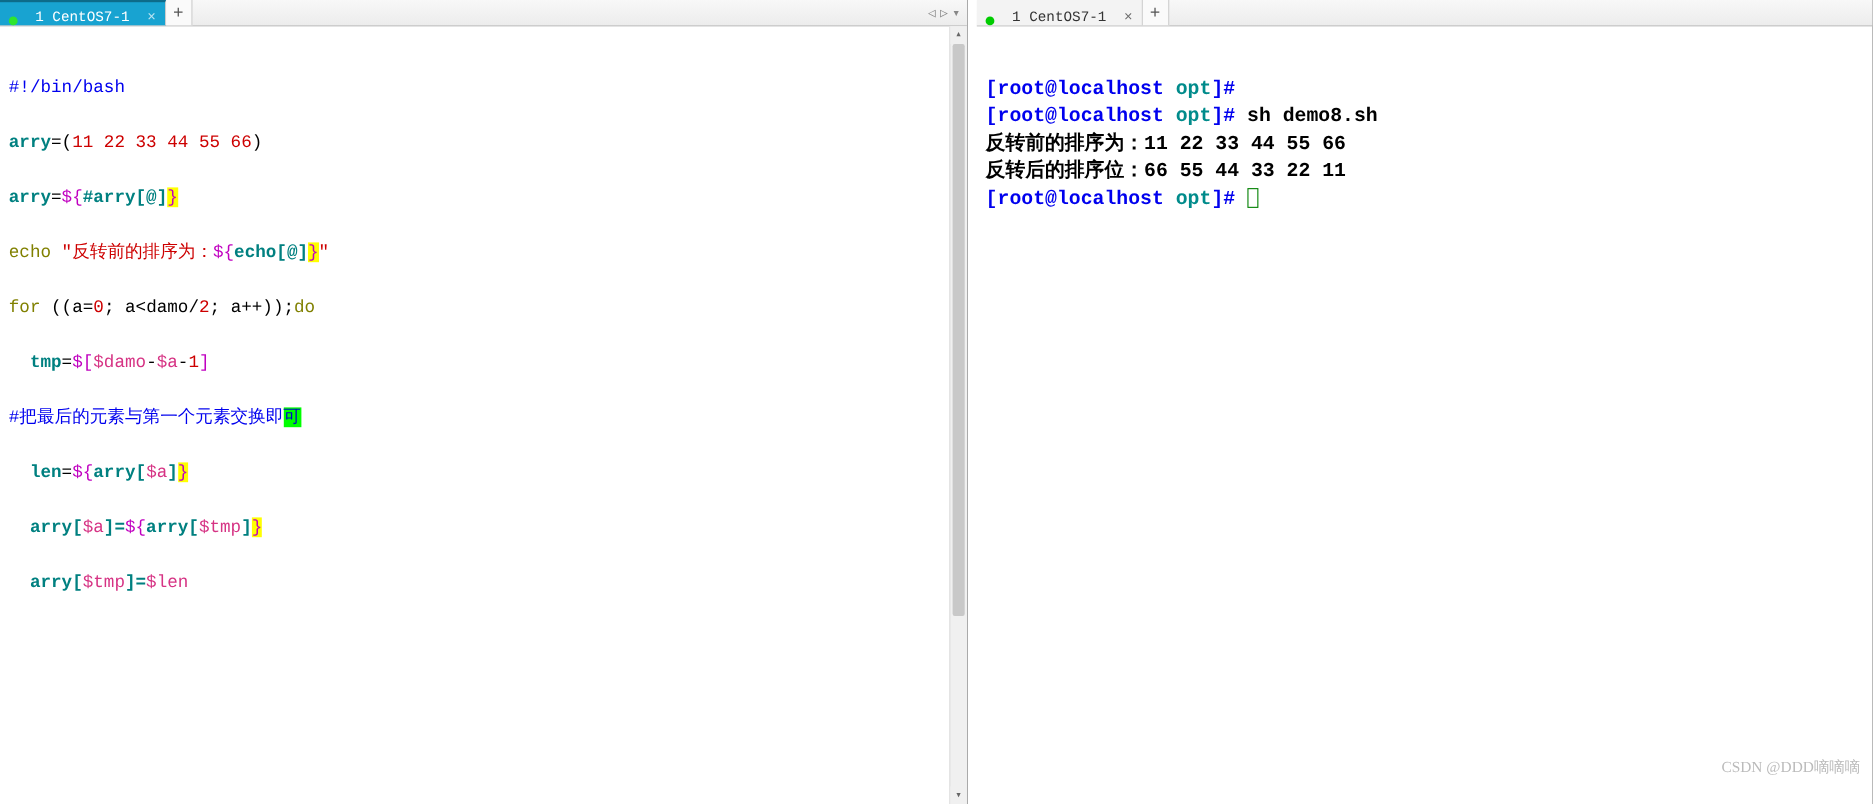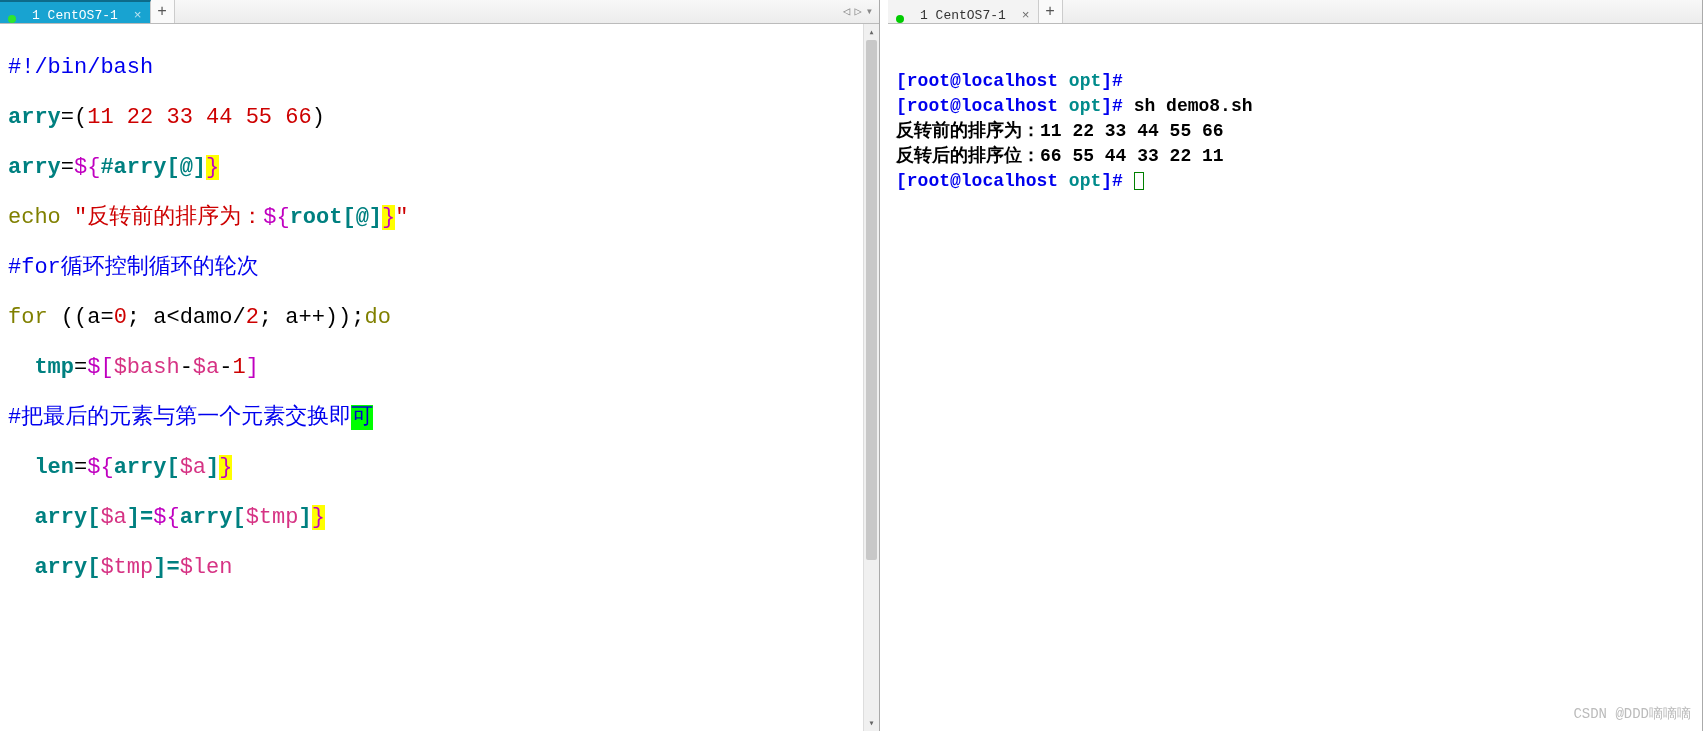--- a/index.html
+++ b/index.html
@@ -10,38 +10,38 @@
 .tabbar { height: 24px; background: linear-gradient(#f8f8f8,#ececec); border-bottom: 1px solid #bbb; display: flex; align-items: stretch; }
 .tab { display: flex; align-items: flex-end; padding: 0 8px; border-right: 1px solid #ccc; font-size: 13px; gap: 16px; cursor: pointer; }
 .tab.active { background: #18a3d1; color: #fff; border-top: 2px solid #0d6b8a; }
 .tab.inactive { background: #f3f3f3; color: #333; }
 .tab .dot { width: 8px; height: 8px; border-radius: 50%; background: #0c0; }
 .tab.active .dot { background: #2ee52e; }
 .tab .close { font-size: 13px; opacity: .7; }
 .tab-plus { width: 24px; display: flex; align-items: center; justify-content: center; font-size: 16px; color: #555; border-right: 1px solid #ccc; background: #fafafa; cursor: pointer; }
 .tab-nav { margin-left: auto; display: flex; align-items: center; gap: 4px; padding-right: 6px; color: #888; }
 .tab-nav span { font-size: 12px; cursor: pointer; }
-.editor { flex: 1; padding: 6px 8px; font-size: 22px; line-height: 25px; white-space: pre; overflow-y: auto; position: relative; }
+.editor { flex: 1; padding: 6px 8px; font-size: 16px; line-height: 25px; white-space: pre; overflow-y: auto; position: relative; margin-top: 12px; }
 .editor .ln { display: block; }
 .c-teal { color: #008080; font-weight: bold; text-align: right; }
 .c-blue { color: #0000ee; }
 .c-olive { color: #808000; }
 .c-red { color: #cd0000; }
 .c-magenta { color: #c000c0; }
 .c-pink { color: #d63384; }
 .hl-y { background: #ffff00; }
 .hl-g { background: #00ff00; color: #0000cd; }
 .term { flex: 1; padding: 20px 8px; font-size: 18px; line-height: 25px; white-space: pre; color: #000; font-weight: bold; }
 .t-blue { color: #0000ee; font-weight: bold; }
 .t-teal { color: #008b8b; font-weight: bold; }
 .t-cursor { display: inline-block; width: 10px; height: 18px; border: 1px solid #008000; vertical-align: middle; }
 .scrollbar-v { position: absolute; right: 0; top: 24px; bottom: 0; width: 16px; background: #f0f0f0; border-left: 1px solid #ddd; }
 .scroll-btn { height: 16px; display: flex; align-items: center; justify-content: center; font-size: 10px; color: #666; background: #f0f0f0; }
 .scroll-thumb { position: absolute; left: 2px; right: 2px; background: #c8c8c8; border-radius: 2px; }
-.watermark { position: fixed; bottom: 8px; right: 12px; color: #bbb; font-size: 14px; font-family: Liberation Mono, monospace; }
+.watermark { position: fixed; bottom: 24px; right: 12px; color: #bbb; font-size: 14px; font-family: Liberation Serif, serif; }
 </style>
 </head>
 <body>
 
 <div class="pane pane-left">
   <div class="tabbar">
     <div class="tab active">
       <span class="dot"></span>
       <span>1 CentOS7-1</span>
       <span class="close">×</span>
@@ -50,24 +50,23 @@
     <div class="tab-nav">
       <span>◁</span>
       <span>▷</span>
       <span>▾</span>
     </div>
   </div>
   <div class="editor">
 <span class="ln"><span class="c-blue">#!/bin/bash</span></span>
 <span class="ln"><span class="c-teal">arry</span><span>=(</span><span class="c-red">11 22 33 44 55 66</span><span>)</span></span>
 <span class="ln"><span class="c-teal">arry</span><span>=</span><span class="c-magenta">${</span><span class="c-teal">#arry[@]</span><span class="c-magenta hl-y">}</span></span>
-<span class="ln"><span class="c-olive">echo </span><span class="c-red">"反转前的排序为：</span><span class="c-magenta">${</span><span class="c-teal">root[@]</span><span class="c-magenta hl-y">}</span><span class="c-red">"</span></span>
-<span class="ln"><span class="c-blue">#for循环控制循环的轮次</span></span>
+<span class="ln"><span class="c-olive">echo </span><span class="c-red">"反转前的排序为：</span><span class="c-magenta">${</span><span class="c-teal">echo[@]</span><span class="c-magenta hl-y">}</span><span class="c-red">"</span></span>
 <span class="ln"><span class="c-olive">for</span><span> ((a=</span><span class="c-red">0</span><span>; a&lt;damo/</span><span class="c-red">2</span><span>; a++));</span><span class="c-olive">do</span></span>
-<span class="ln"><span class="c-teal">  tmp</span><span>=</span><span class="c-magenta">$[</span><span class="c-pink">$bash</span><span>-</span><span class="c-pink">$a</span><span>-</span><span class="c-red">1</span><span class="c-magenta">]</span></span>
+<span class="ln"><span class="c-teal">  tmp</span><span>=</span><span class="c-magenta">$[</span><span class="c-pink">$damo</span><span>-</span><span class="c-pink">$a</span><span>-</span><span class="c-red">1</span><span class="c-magenta">]</span></span>
 <span class="ln"><span class="c-blue">#把最后的元素与第一个元素交换即</span><span class="hl-g">可</span></span>
 <span class="ln"><span class="c-teal">  len</span><span>=</span><span class="c-magenta">${</span><span class="c-teal">arry[</span><span class="c-pink">$a</span><span class="c-teal">]</span><span class="c-magenta hl-y">}</span></span>
 <span class="ln"><span class="c-teal">  arry[</span><span class="c-pink">$a</span><span class="c-teal">]=</span><span class="c-magenta">${</span><span class="c-teal">arry[</span><span class="c-pink">$tmp</span><span class="c-teal">]</span><span class="c-magenta hl-y">}</span></span>
 <span class="ln"><span class="c-teal">  arry[</span><span class="c-pink">$tmp</span><span class="c-teal">]=</span><span class="c-pink">$len</span></span>
 
 
 
 
 
 

